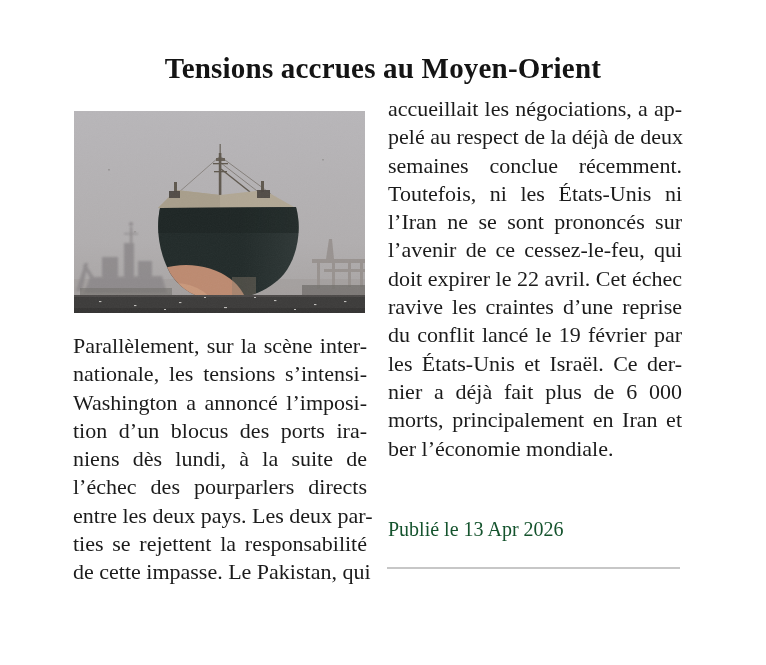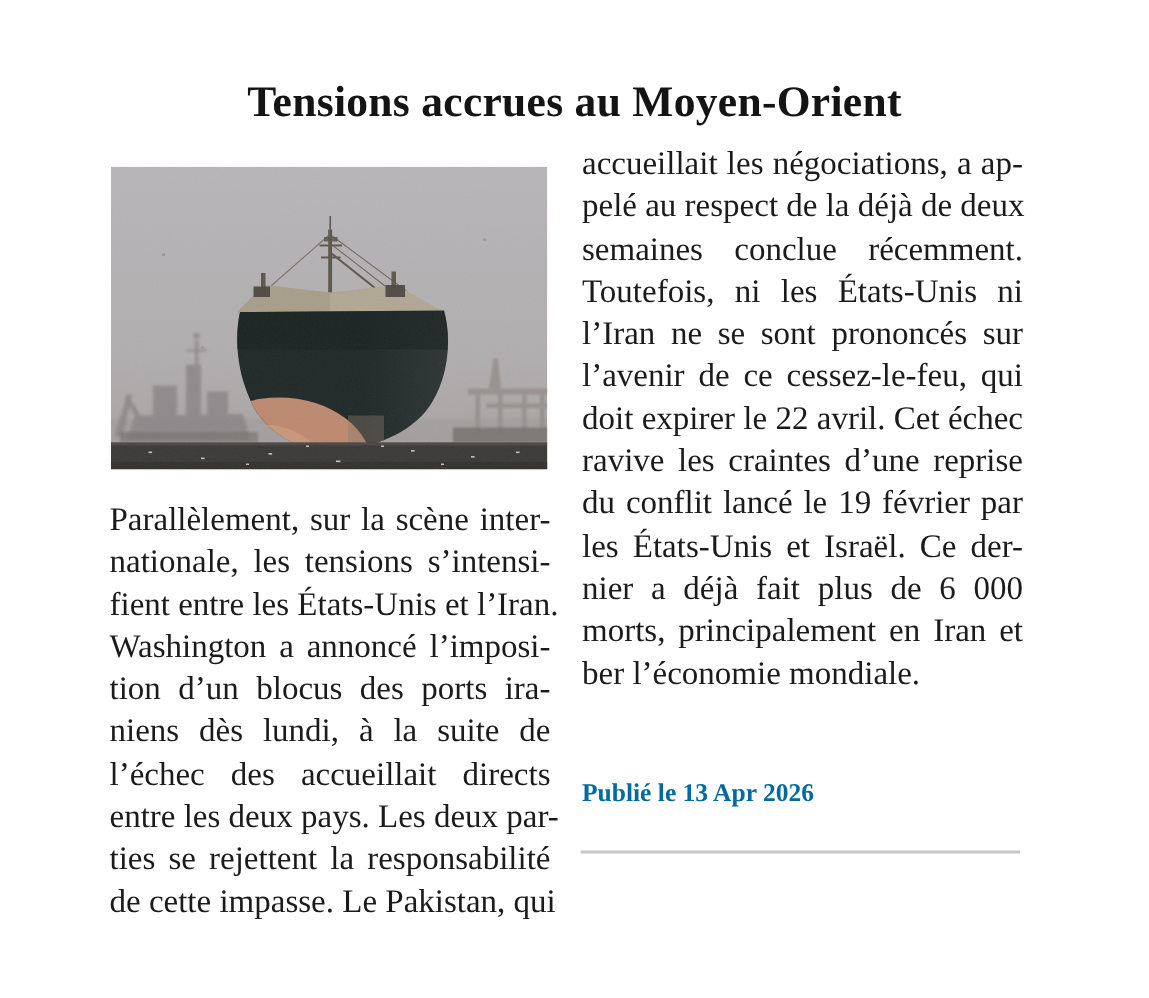--- a/index.html
+++ b/index.html
@@ -36,21 +36,21 @@
   .col-right{left:388px; top:95px;}
   .tline{
     text-align:justify;
     text-align-last:justify;
     white-space:nowrap;
     overflow:visible;
   }
   .tline.noj{text-align-last:left;}
   .pub-date{
     position:absolute; left:388px; top:517px; width:294px;
-    font-size:17px; line-height:24px; color:#0369a1;font-weight:bold;
+    font-size:20px; line-height:24px; color:#14532d;
   }
   .divider{
     position:absolute; left:387px; top:567px; width:293px; height:2px;
     background:var(--divider);
     border:none;
   }
 </style>
 </head>
 <body>
 
@@ -176,25 +176,24 @@
       </g>
     </g>
 
     <rect x="0" y="0" width="291" height="202" filter="url(#grain)" opacity="0.05"></rect>
   </svg>
 </figure>
 
 <div class="col col-left">
     <div class="tline">Parallèlement, sur la scène inter-</div>
     <div class="tline">nationale, les tensions s’intensi-</div>
-    <div class="tline">fient entre les États-Unis et l’Iran.</div>
     <div class="tline">Washington a annoncé l’imposi-</div>
     <div class="tline">tion d’un blocus des ports ira-</div>
     <div class="tline">niens dès lundi, à la suite de</div>
-    <div class="tline">l’échec des accueillait directs</div>
+    <div class="tline">l’échec des pourparlers directs</div>
     <div class="tline">entre les deux pays. Les deux par-</div>
     <div class="tline">ties se rejettent la responsabilité</div>
     <div class="tline">de cette impasse. Le Pakistan, qui</div>
   </div>
 
 <div class="col col-right">
     <div class="tline">accueillait les négociations, a ap-</div>
     <div class="tline">pelé au respect de la déjà de deux</div>
     <div class="tline">semaines conclue récemment.</div>
     <div class="tline">Toutefois, ni les États-Unis ni</div>

